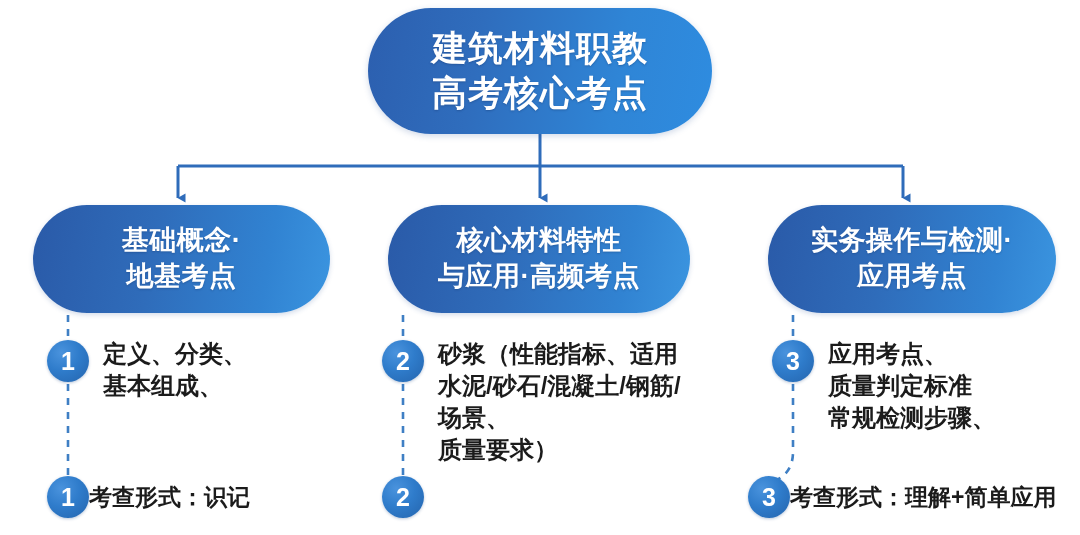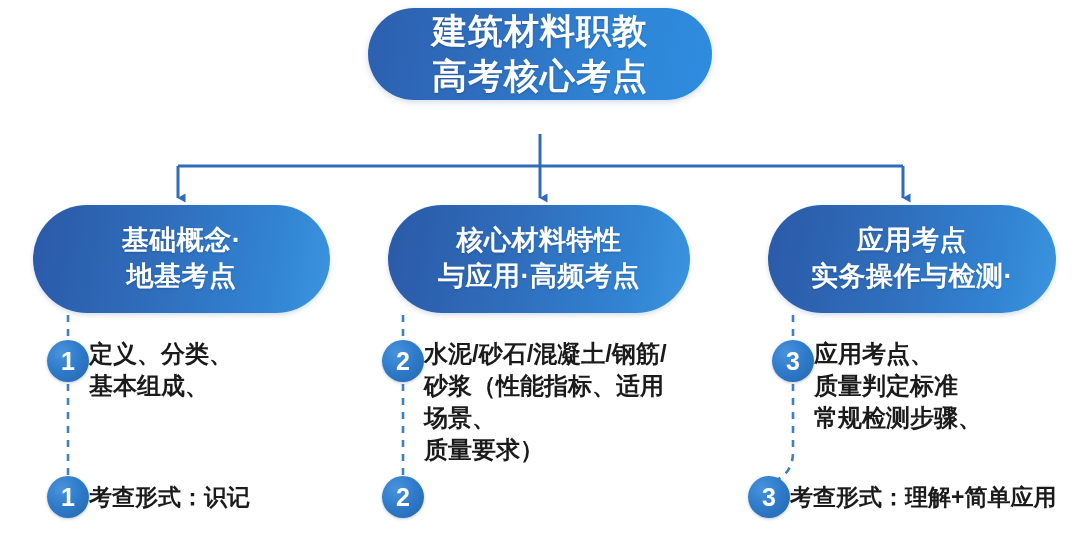--- a/index.html
+++ b/index.html
@@ -27,21 +27,21 @@
     width: 1080px;
     height: 535px;
     pointer-events: none;
   }
   
   .title-box {
     position: absolute;
     left: 368px;
     top: 8px;
     width: 344px;
-    height: 92px;
+    height: 126px;
     border-radius: 63px;
     background: linear-gradient(100deg, #2c5faf 0%, #2f6dbd 32%, #2f85d6 72%, #2e8ce0 100%);
     box-shadow: 0 2px 6px rgba(40,80,150,0.22);
     display: flex;
     flex-direction: column;
     align-items: center;
     justify-content: center;
   }
   .title-line {
     color: #ffffff;
@@ -108,20 +108,21 @@
     font-size: 25px;
     font-weight: bold;
     display: flex;
     align-items: center;
     justify-content: center;
     box-shadow: 0 1px 3px rgba(30,70,130,0.3);
     position: relative;
     z-index: 3;
   }
   .detail-text {
+    margin-left: 14px;
     color: #1b1b1b;
     font-size: 24px;
     font-weight: bold;
     line-height: 1.34;
     white-space: nowrap;
     margin-top: -2px;
   }
   .detail-text div { white-space: nowrap; }
 
   
@@ -180,37 +181,37 @@
     <div class="cat-line">基础概念·</div>
     <div class="cat-line">地基考点</div>
   </div>
 
   <div class="cat-box c2">
     <div class="cat-line">核心材料特性</div>
     <div class="cat-line">与应用·高频考点</div>
   </div>
 
   <div class="cat-box c3">
+    <div class="cat-line">实务操作与检测·</div>
     <div class="cat-line">应用考点</div>
-    <div class="cat-line">实务操作与检测·</div>
   </div>
 
   <div class="detail-group d1">
     <div class="badge">1</div>
     <div class="detail-text">
       <div>定义、分类、</div>
       <div>基本组成、</div>
     </div>
   </div>
 
   <div class="detail-group d2">
     <div class="badge">2</div>
     <div class="detail-text">
+      <div>砂浆（性能指标、适用</div>
       <div>水泥/砂石/混凝土/钢筋/</div>
-      <div>砂浆（性能指标、适用</div>
       <div>场景、</div>
       <div>质量要求）</div>
     </div>
   </div>
 
   <div class="detail-group d3">
     <div class="badge">3</div>
     <div class="detail-text">
       <div>应用考点、</div>
       <div>质量判定标准</div>

